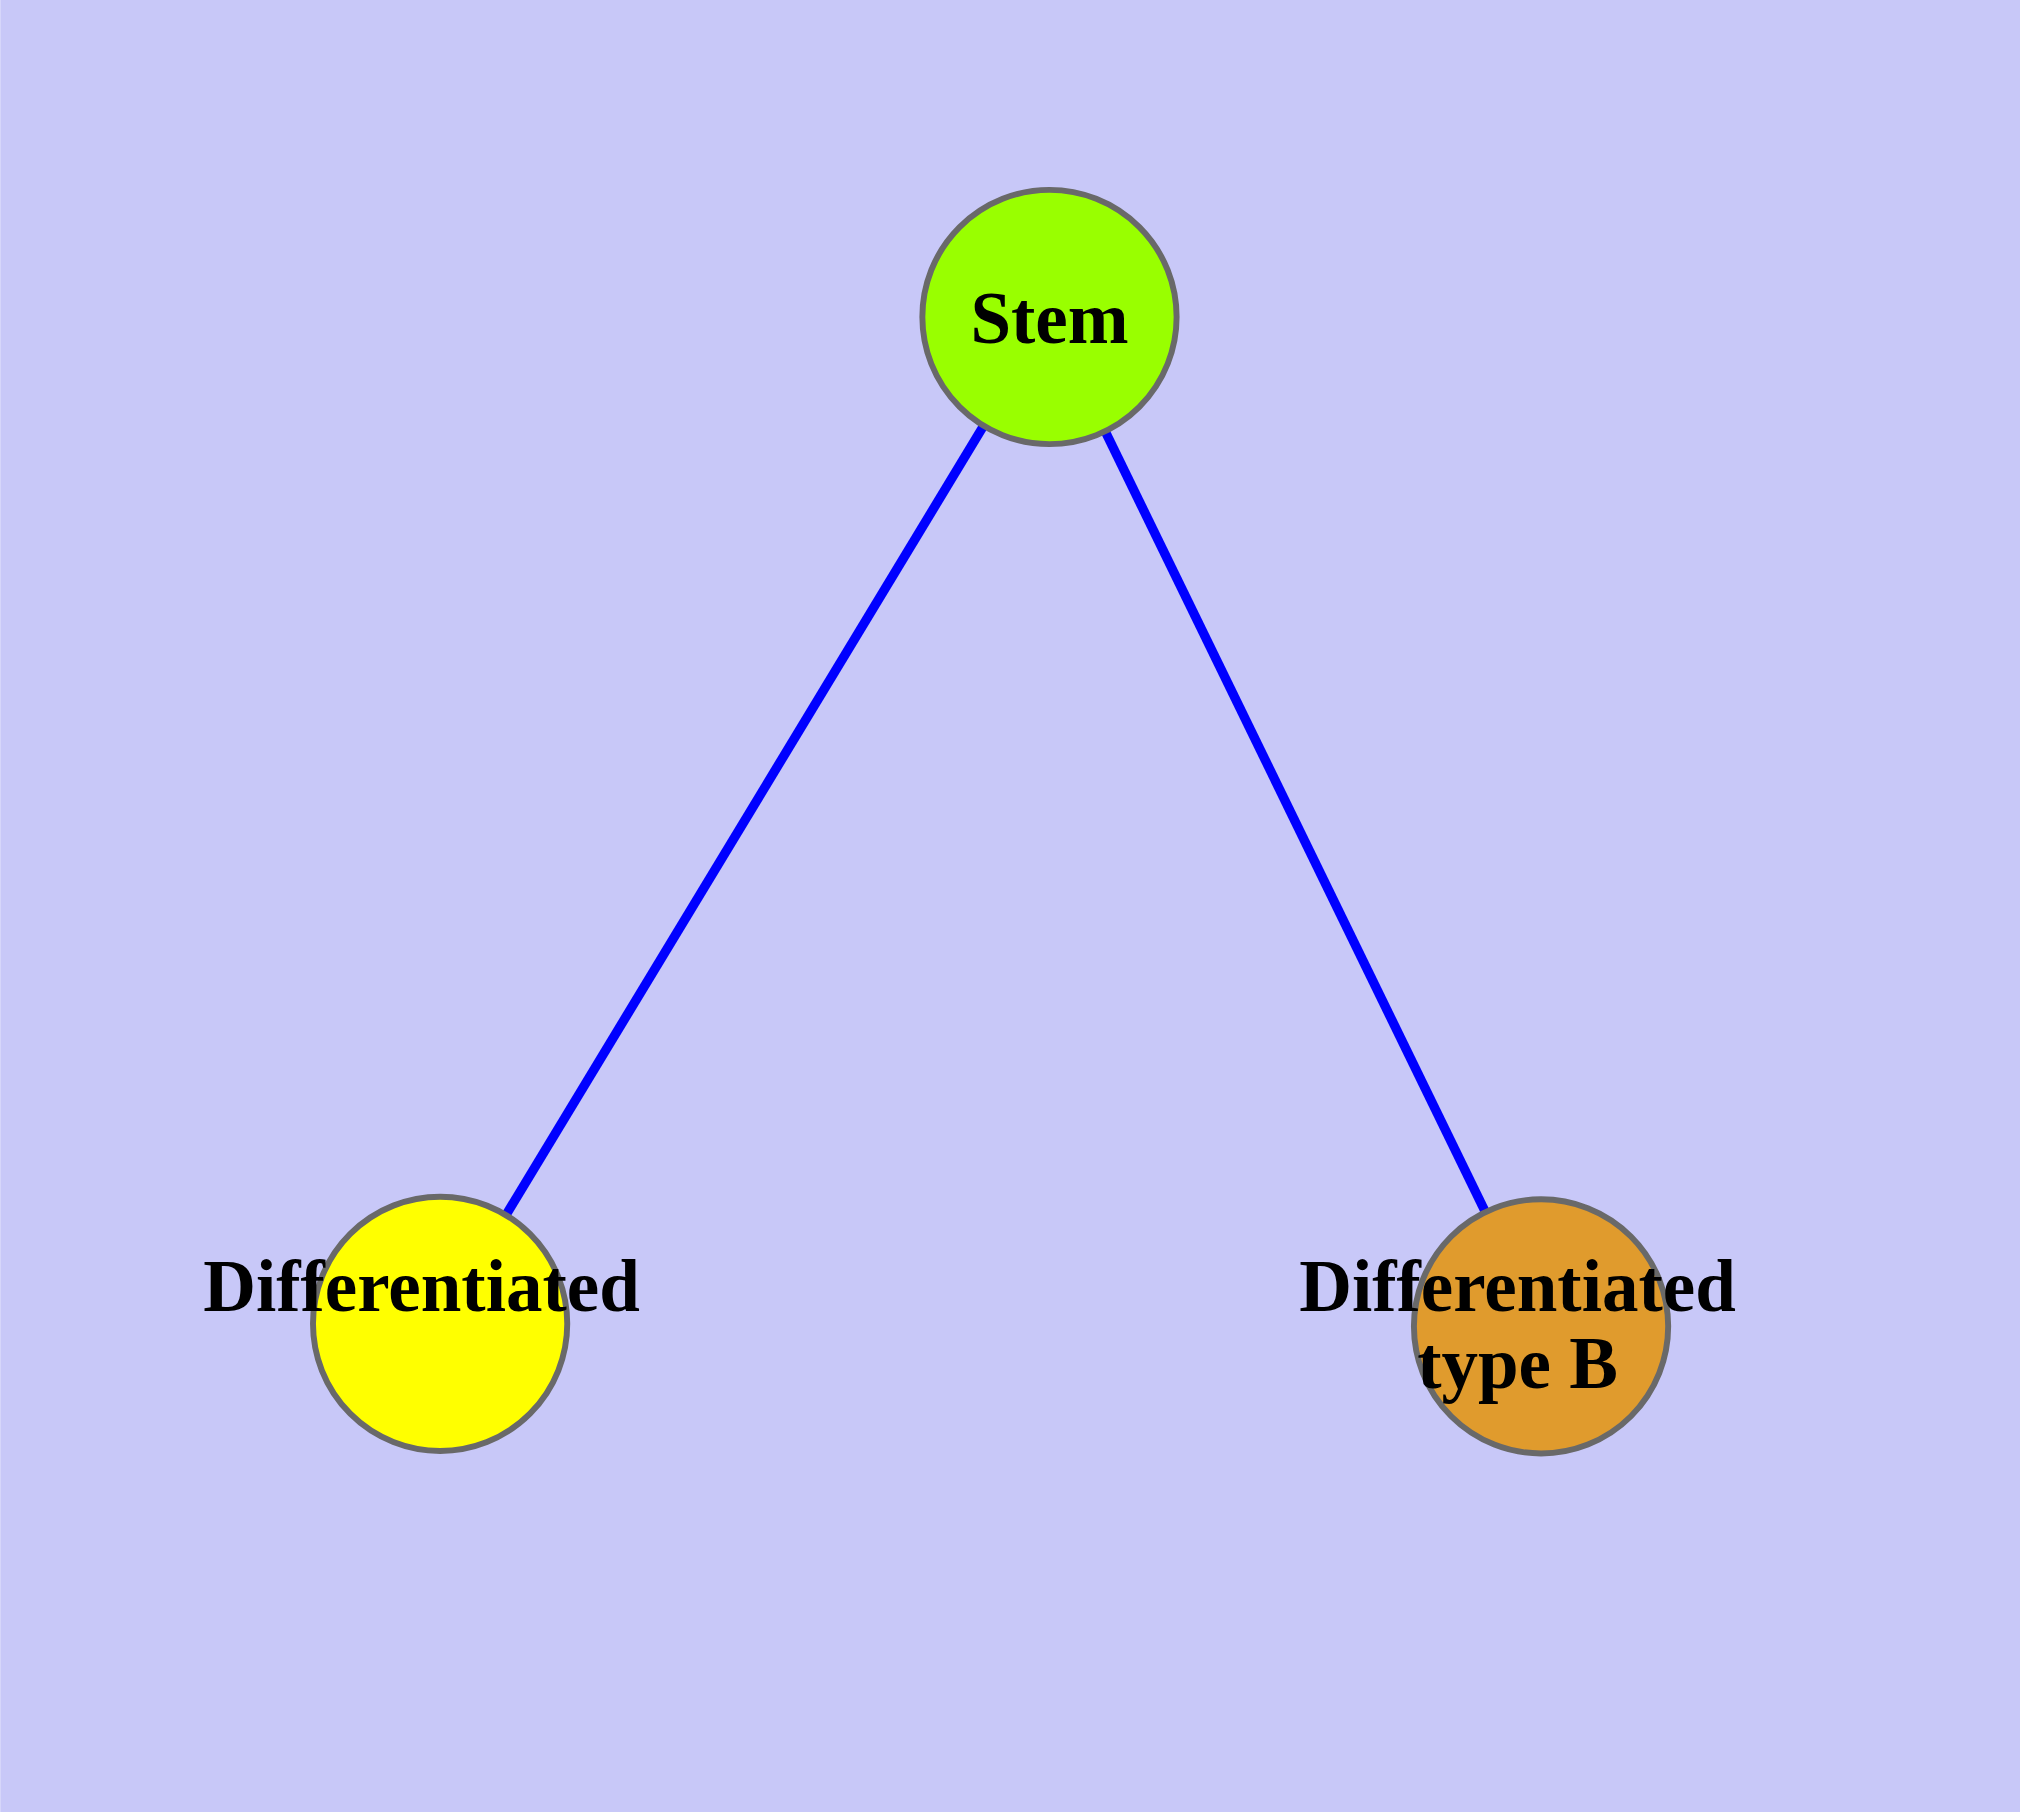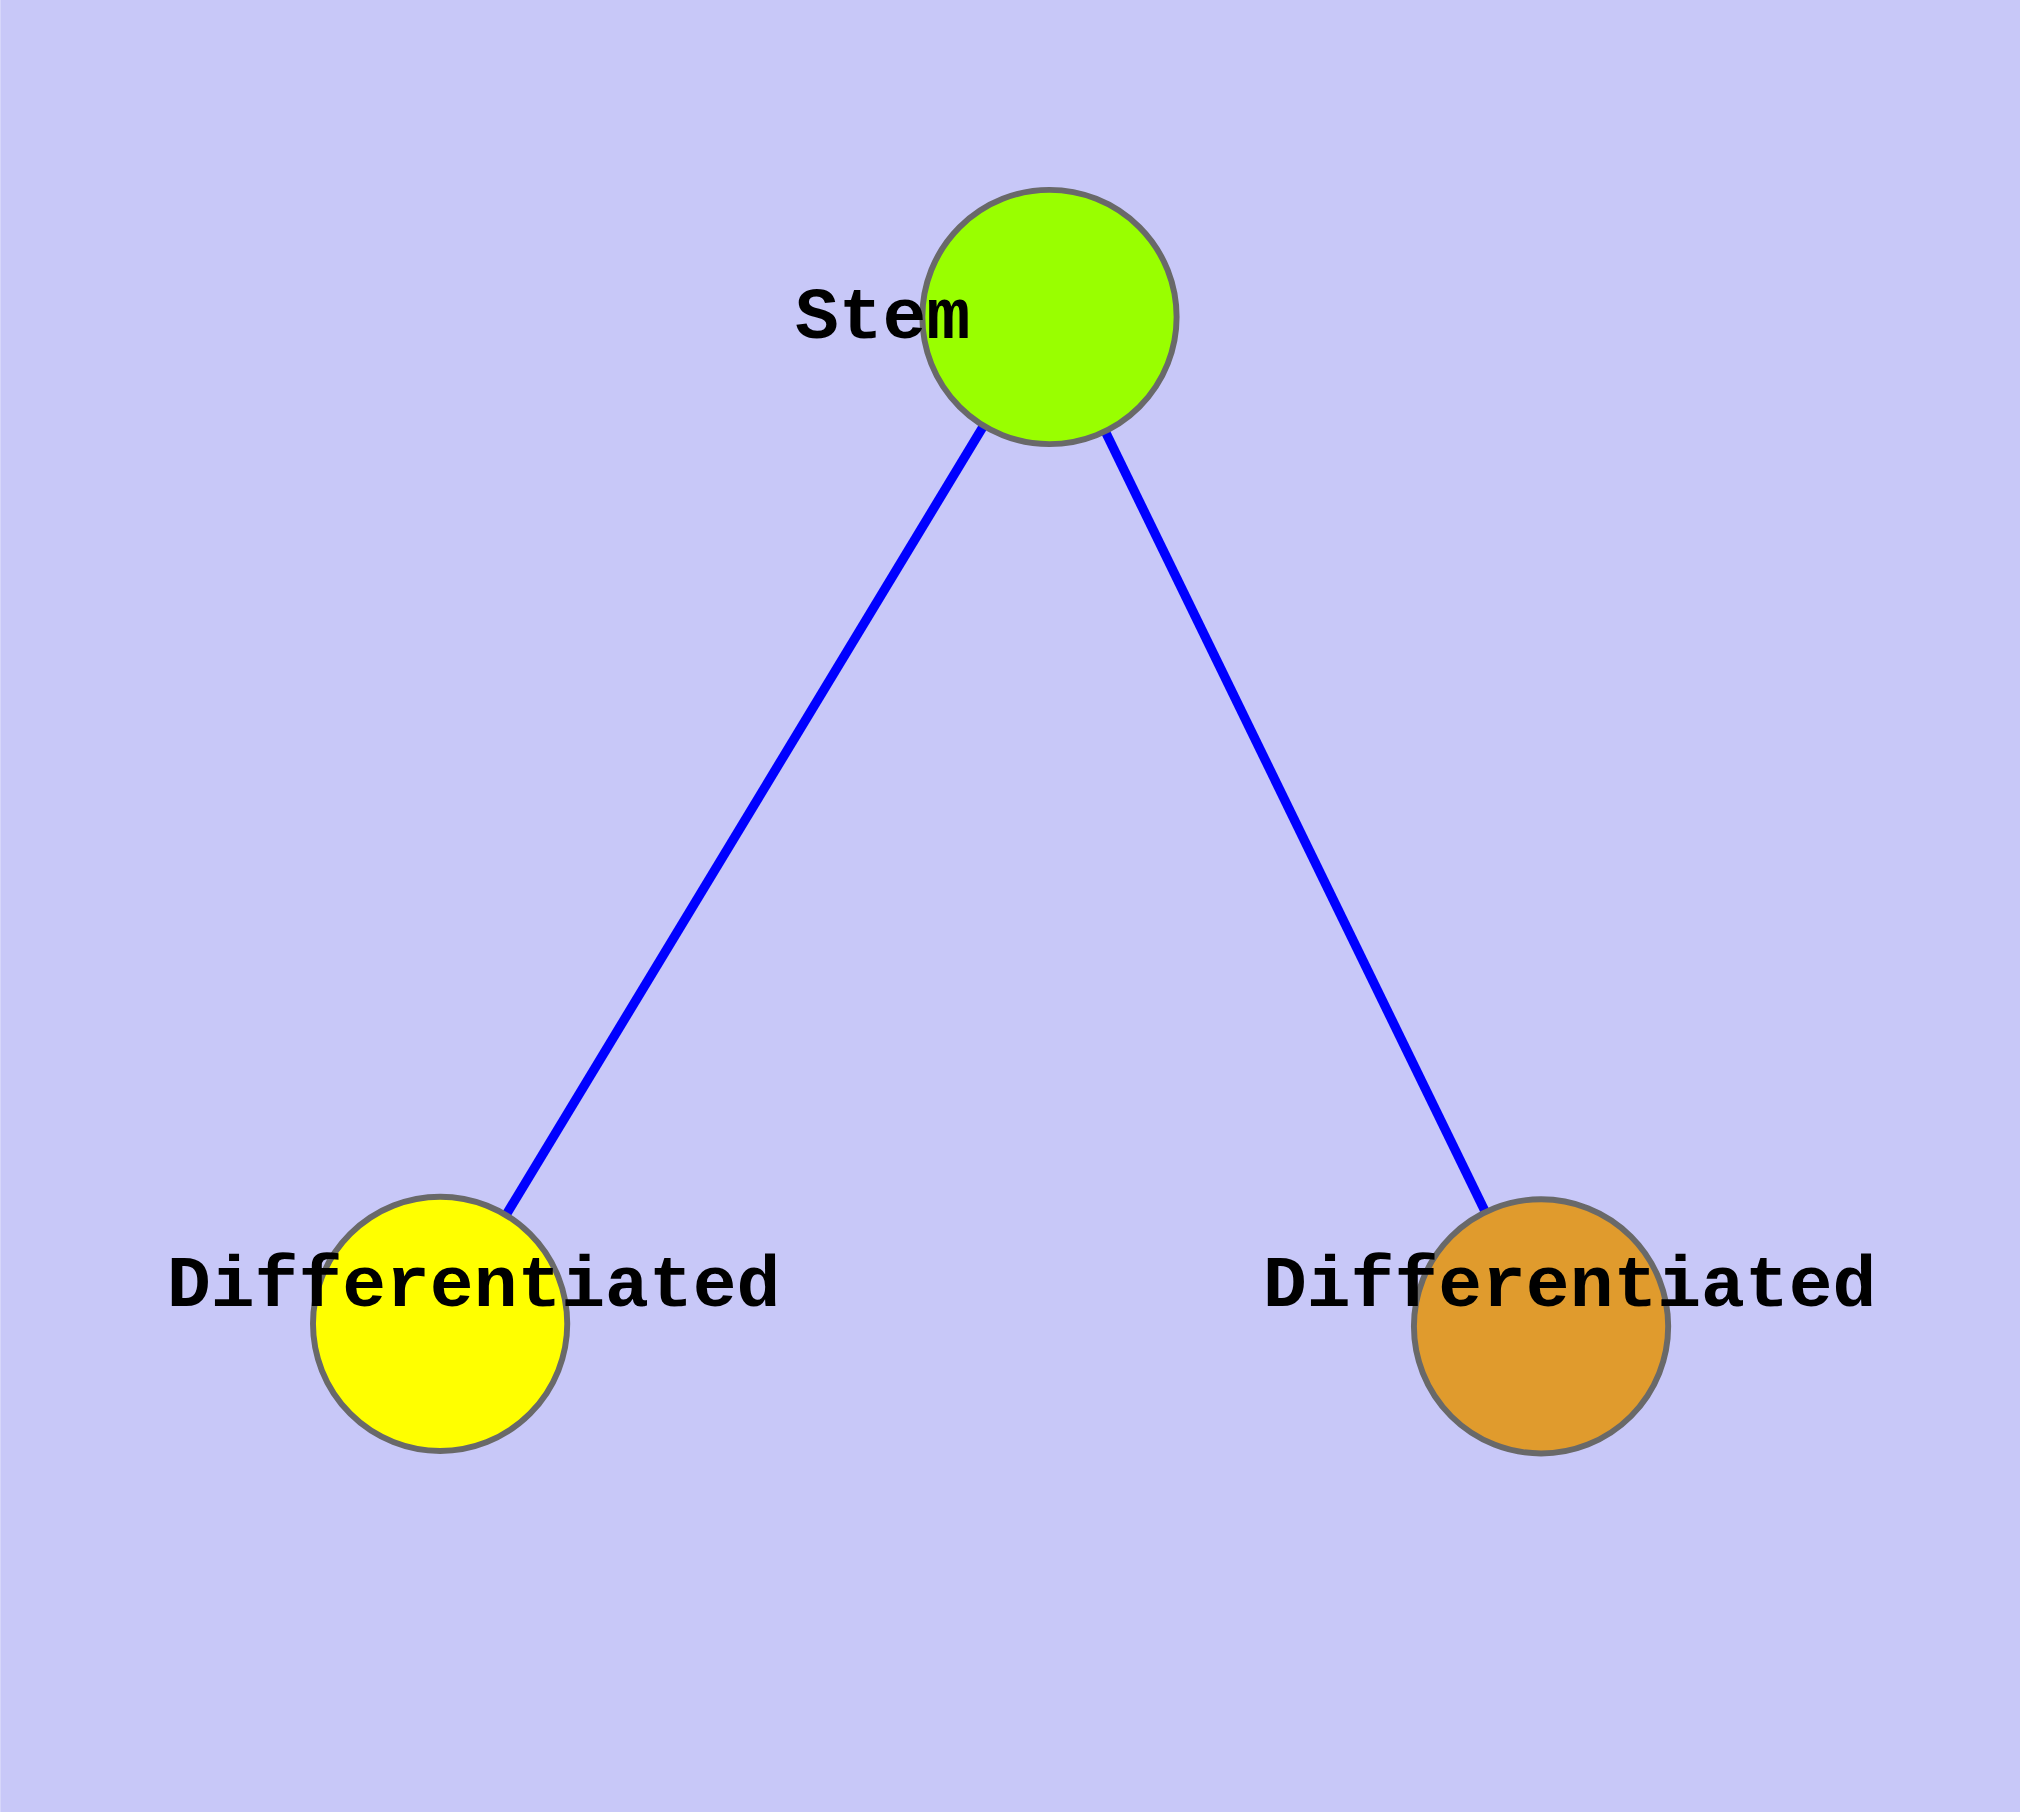--- a/index.html
+++ b/index.html
@@ -25,26 +25,27 @@
   #graph-svg {
     position: absolute;
     left: 0;
     top: 0;
     width: 2021px;
     height: 1812px;
     display: block;
   }
   .node-label {
     position: absolute;
+    text-align: center;
     color: #000000;
     font-weight: bold;
     line-height: 1.06;
     white-space: pre;
     pointer-events: none;
-    font-family: Liberation Mono, monospace;
+    font-family: Liberation Serif, serif;
   }
   .label-stem {
     font-size: 73px;
     left: 795px;
     top: 280px;
     width: 509px;
   }
   .label-a {
     font-size: 73px;
     left: 167px;
@@ -75,16 +76,16 @@
         <circle id="node-stem" cx="1238" cy="374" r="150" fill="#99ff00" stroke="#696969" stroke-width="7"></circle>
         <circle id="node-diff-a" cx="519" cy="1562" r="150" fill="#ffff00" stroke="#696969" stroke-width="7"></circle>
         <circle id="node-diff-b" cx="1818" cy="1565" r="150" fill="#e09b2d" stroke="#696969" stroke-width="7"></circle>
       </g>
     </svg>
 
     <div class="node-label label-stem" style="color: rgb(0, 0, 0); font-size: 73px;"><span>Stem</span></div>
 
     <div class="node-label label-a" style="color: rgb(0, 0, 0); font-size: 73px;"><span>Differentiated</span><br></div>
 
-    <div class="node-label label-b" style="color: rgb(0, 0, 0); font-size: 73px;"><span>Differentiated</span><br></div>
+    <div class="node-label label-b" style="color: rgb(0, 0, 0); font-size: 73px;"><span>Differentiated</span><br><span>type B</span></div>
   </div>
 </div>
 
 
 </body></html>

